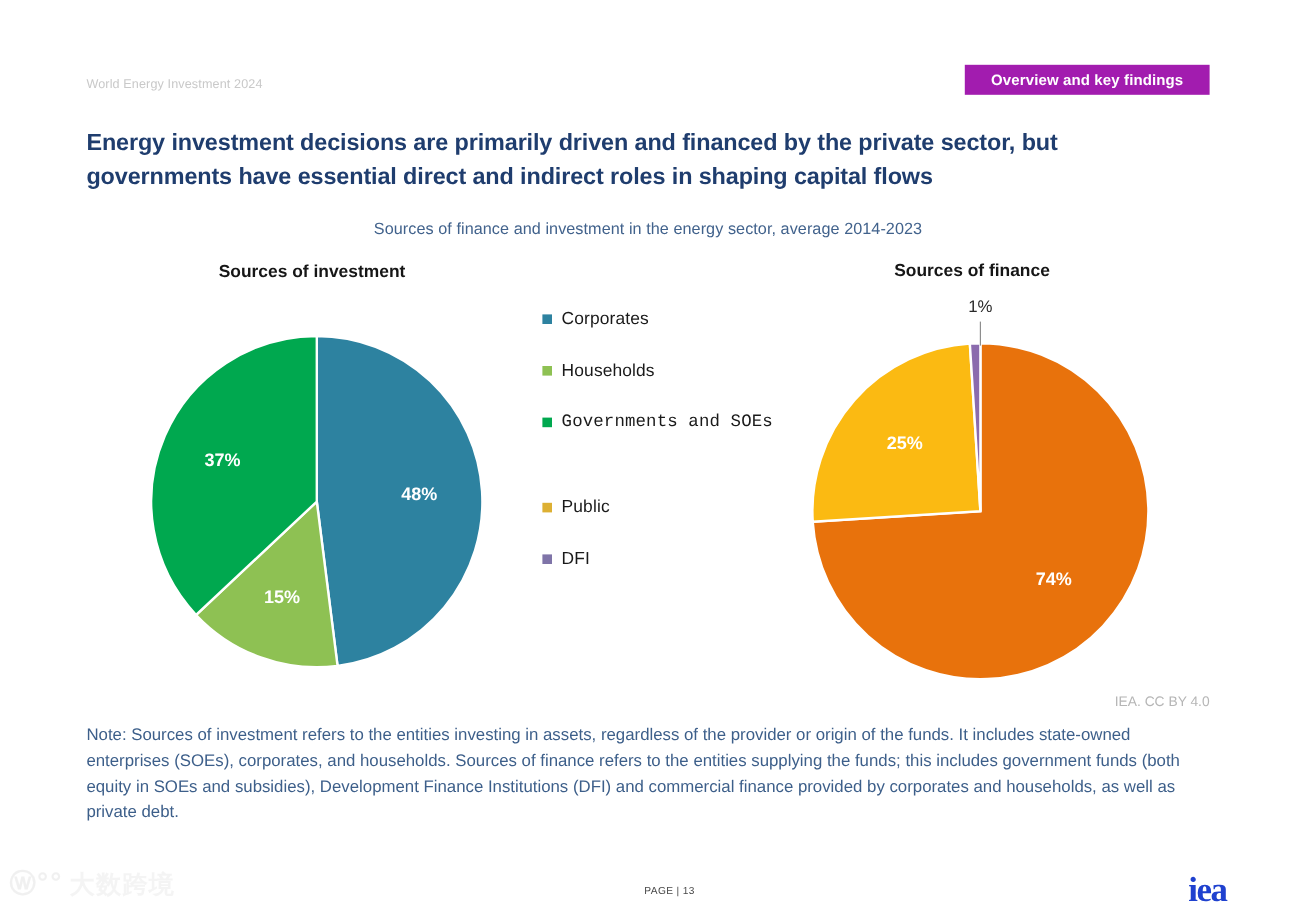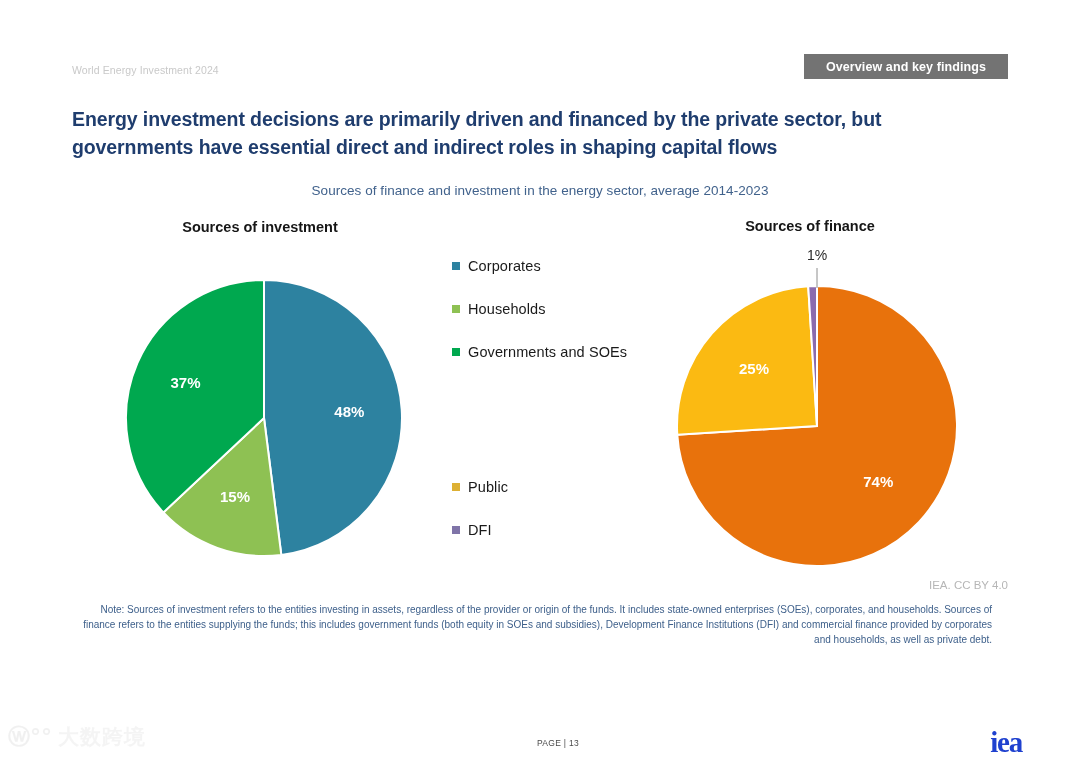--- a/index.html
+++ b/index.html
@@ -27,21 +27,21 @@
     font-size: 10.5px;
     color: #c9c9c9;
     letter-spacing: .1px;
     white-space: nowrap;
     text-align: center;
   }
   .section-badge {
     position: absolute;
     right: 72px; top: 54px;
     width: 204px; height: 25px;
-    background: #737373;
+    background: #a21caf;
     color: #ffffff;
     font-size: 12.5px;
     font-weight: 600;
     display: flex;
     align-items: center;
     justify-content: center;
     letter-spacing: .1px;
   }
 
   
@@ -105,21 +105,21 @@
     left: 452px; top: 255px;
     width: 200px;
     text-align: right;
   }
   .legend-item {
     display: flex;
     align-items: center;
     height: 21px;
     margin-bottom: 22px;
   }
-  .legend-item.spacer-after { margin-bottom: 114px; }
+  .legend-item.spacer-after { margin-bottom: 50px; font-family: Liberation Mono, monospace; }
   .legend-swatch {
     width: 8px; height: 8px;
     flex: 0 0 8px;
     margin-right: 8px;
   }
   .legend-label {
     font-size: 14.5px;
     color: #1a1a1a;
     white-space: nowrap;
     letter-spacing: .1px;
@@ -130,24 +130,23 @@
     position: absolute;
     right: 72px; top: 579px;
     font-size: 11.5px;
     color: #b6b6b6;
     white-space: nowrap;
   }
   .note {
     position: absolute;
     left: 72px; top: 602px;
     width: 920px;
-    font-size: 10px;
+    font-size: 14px;
     line-height: 1.52;
     color: #3d5f8a;
-    text-align: right;
   }
 
   
   .page-number {
     position: absolute;
     left: 0; right: 0; top: 737px;
     text-align: center;
     font-size: 9.5px;
     color: #4a4a4a;
     letter-spacing: .3px;

